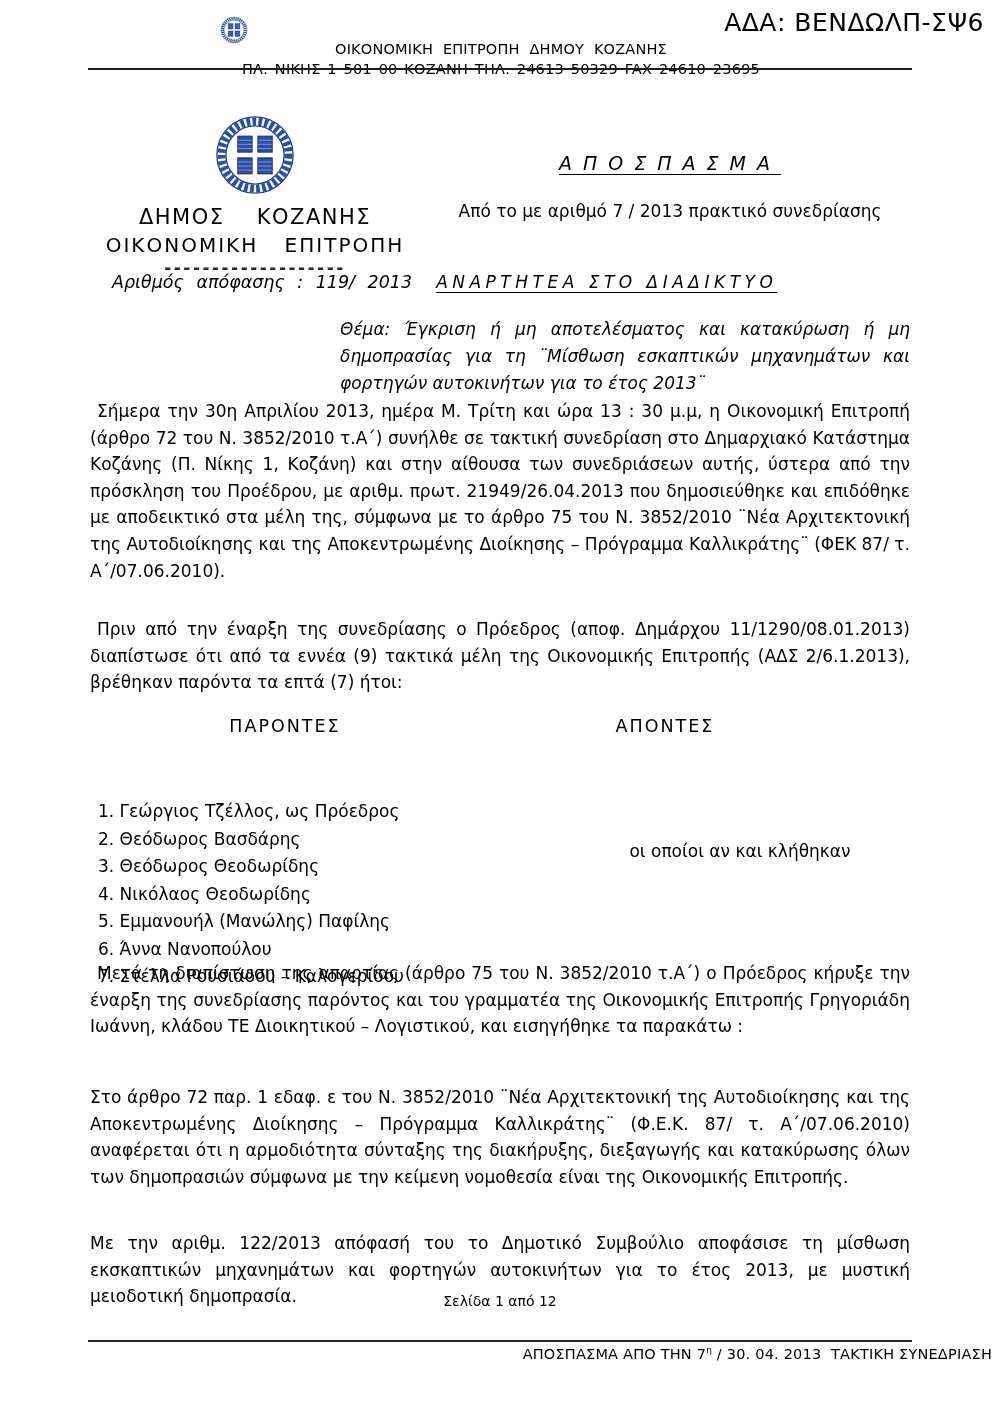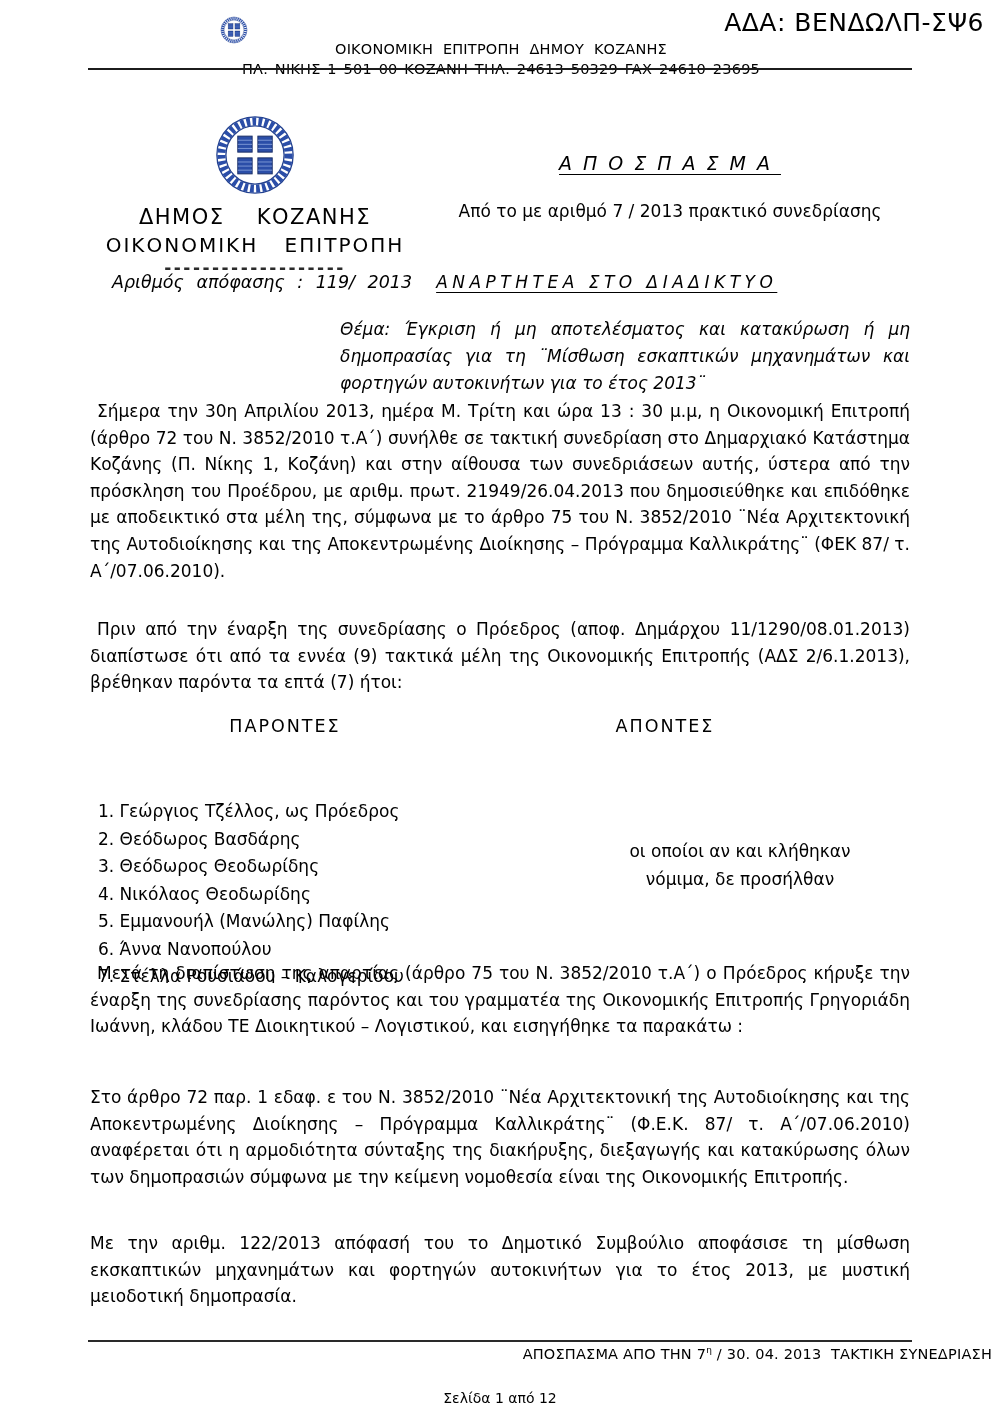--- a/index.html
+++ b/index.html
@@ -47,21 +47,21 @@
   .present-header{position:absolute;left:0;width:390px;text-align:center;font-size:17.5px;letter-spacing:2px;}
   .absent-header{position:absolute;left:430px;width:290px;text-align:center;font-size:17.5px;letter-spacing:2px;}
   .att-lists{position:absolute;top:754px;left:90px;width:820px;height:200px;font-size:17px;}
   .present-list{position:absolute;left:8px;top:0;line-height:27.5px;margin-top:44px;}
   .absent-list{position:absolute;left:368px;top:0;line-height:27.5px;}
   .absent-note{position:absolute;left:505px;top:84px;width:290px;text-align:center;line-height:27.5px;}
   
   .footer-rule{position:absolute;left:88px;right:88px;top:1340px;border-top:2px solid #2a2a2a;}
   .footer-line1{position:absolute;top:1345px;left:0;right:8px;text-align:right;font-size:14.5px;letter-spacing:.2px;padding-left:40px;}
   .footer-line1 sup{font-size:9px;}
-  .footer-line2{position:absolute;top:1390px;left:0;right:0;text-align:center;font-size:14px;}
+  .footer-line2{position:absolute;top:1293px;left:0;right:0;text-align:center;font-size:14px;}
   .pre{white-space:pre-wrap;}
 </style>
 </head>
 <body>
 
 <svg width="0" height="0" style="position:absolute">
   <symbol id="emblem" viewBox="0 0 100 100">
     <circle cx="50" cy="50" r="46.5" fill="none" stroke="#24428f" stroke-width="1.6"></circle>
     <circle cx="50" cy="50" r="41" fill="none" stroke="#2b4ea8" stroke-width="10" stroke-dasharray="4.5 2.8"></circle>
     <circle cx="50" cy="50" r="35.5" fill="none" stroke="#24428f" stroke-width="1.6"></circle>
@@ -134,21 +134,20 @@
       <div>1. Γεώργιος Τζέλλος, ως Πρόεδρος</div>
       <div>2. Θεόδωρος  Βασδάρης</div>
       <div>3. Θεόδωρος Θεοδωρίδης</div>
       <div>4. Νικόλαος  Θεοδωρίδης</div>
       <div>5. Εμμανουήλ (Μανώλης) Παφίλης</div>
       <div>6. Άννα Νανοπούλου</div>
       <div>7. Στέλλα Ρουσιάδου – Καλογερίδου</div>
     </div>
     <div class="absent-note">
       <div>οι οποίοι αν και κλήθηκαν</div>
-      <div>νόμιμα, δε προσήλθαν</div>
     </div>
   </div>
 
   <div class="par p3 indent">Μετά τη διαπίστωση της απαρτίας (άρθρο 75 του Ν. 3852/2010 τ.Α΄) ο Πρόεδρος κήρυξε την έναρξη της συνεδρίασης παρόντος και του γραμματέα της Οικονομικής Επιτροπής Γρηγοριάδη Ιωάννη, κλάδου ΤΕ Διοικητικού – Λογιστικού, και εισηγήθηκε τα παρακάτω :</div>
   <div class="par p4">Στο άρθρο 72 παρ. 1 εδαφ. ε του Ν. 3852/2010 ¨Νέα Αρχιτεκτονική της Αυτοδιοίκησης και της Αποκεντρωμένης Διοίκησης – Πρόγραμμα Καλλικράτης¨ (Φ.Ε.Κ. 87/ τ. Α΄/07.06.2010) αναφέρεται ότι η αρμοδιότητα σύνταξης της διακήρυξης, διεξαγωγής και κατακύρωσης όλων των δημοπρασιών σύμφωνα με την κείμενη νομοθεσία είναι της Οικονομικής Επιτροπής.</div>
   <div class="par p5">Με την αριθμ. 122/2013 απόφασή του το Δημοτικό Συμβούλιο αποφάσισε τη μίσθωση εκσκαπτικών μηχανημάτων και φορτηγών αυτοκινήτων για το έτος 2013, με μυστική μειοδοτική δημοπρασία.</div>
 
   <div class="footer-rule"></div>
   <div class="footer-line1"><span class="pre">ΑΠΟΣΠΑΣΜΑ ΑΠΟ ΤΗΝ 7</span><sup>η</sup><span class="pre"> / 30. 04. 2013  ΤΑΚΤΙΚΗ ΣΥΝΕΔΡΙΑΣΗ</span></div>
   <div class="footer-line2">Σελίδα 1 από 12</div>

